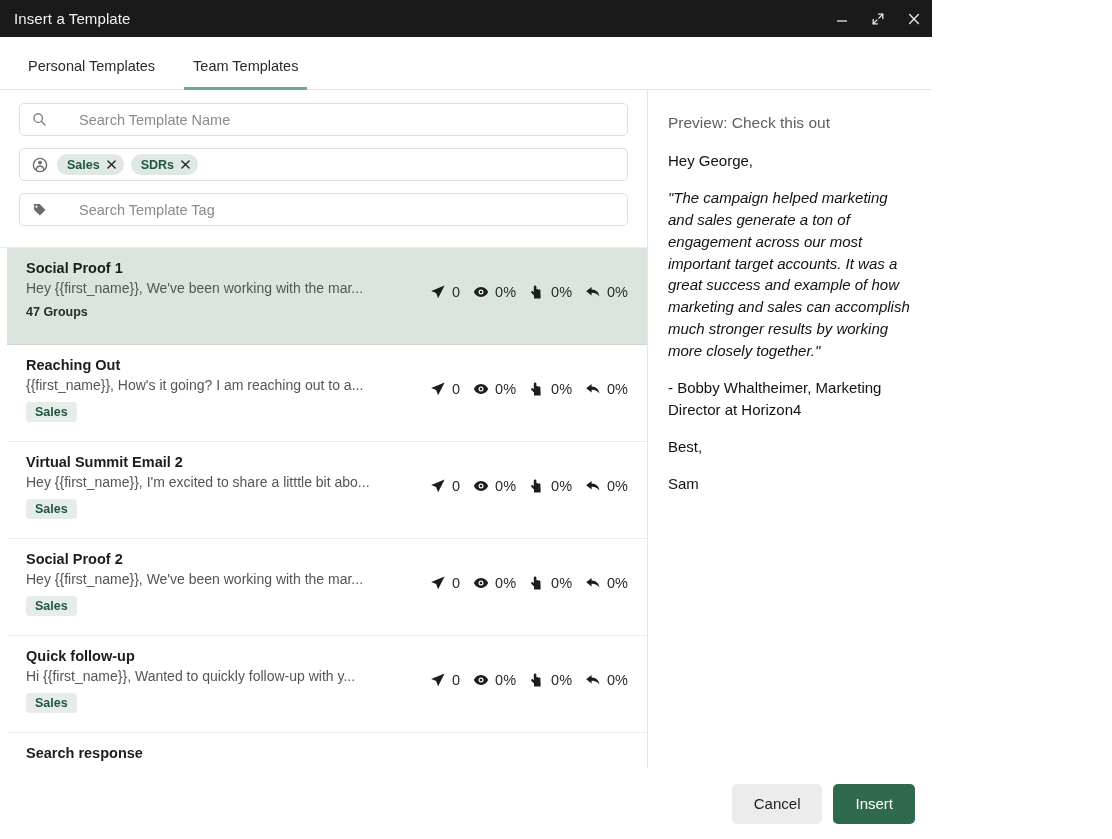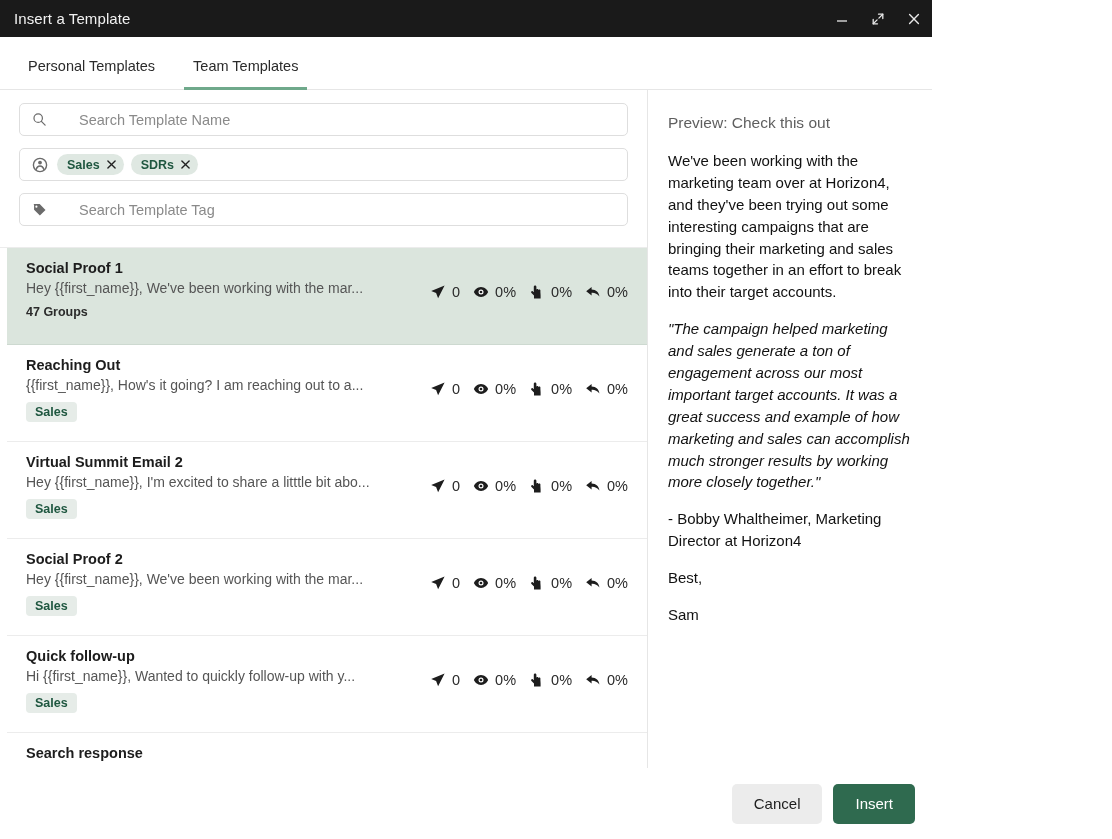--- a/index.html
+++ b/index.html
@@ -592,21 +592,21 @@
             <div class="row-main">
               <div class="row-title">Search response</div>
             </div>
           </div>
         </div>
     </div>
 
     <div class="right-pane">
       <div class="preview-subject">Preview: Check this out</div>
       <div class="preview-body" id="preview-body">
-          <p class="">We've been working with the marketing team over at Horizon4, and they've been trying out some interesting campaigns that are bringing their marketing and sales teams together in an effort to break into their target accounts.</p>
+          <p class="">Hey George,</p>
           <p class="quote">"The campaign helped marketing and sales generate a ton of engagement across our most important target accounts. It was a great success and example of how marketing and sales can accomplish much stronger results by working more closely together."</p>
           <p class="">- Bobby Whaltheimer, Marketing Director at Horizon4</p>
           <p class="">Best,</p>
           <p class="sig">Sam</p>
         </div>
     </div>
 
   </div>
 
   <div class="footer">

